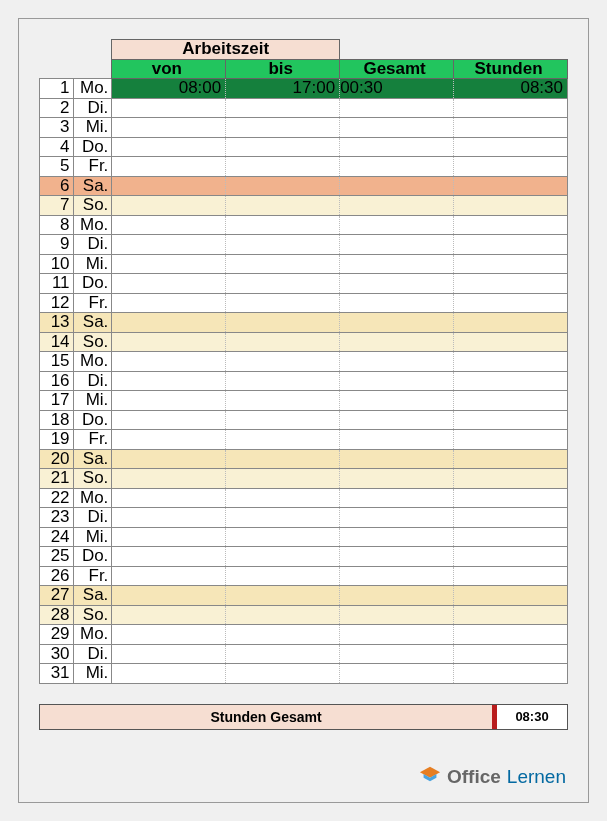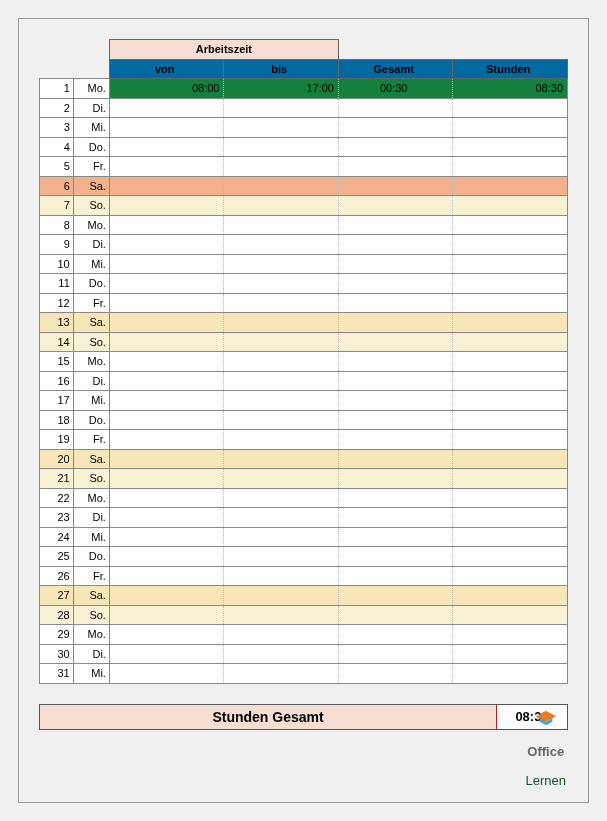--- a/index.html
+++ b/index.html
@@ -23,36 +23,36 @@
   .title {
     text-align: center;
     font-size: 24px;
     font-weight: bold;
     margin: 10px 0 24px 0;
     color: #000;
   }
   table {
     border-collapse: collapse;
     width: 100%;
-    font-size: 11px;
+    font-size: 17px;
   }
   td, th {
     border: 1px solid #888;
     padding: 0;
     height: 18.5px;
     line-height: 18.5px;
   }
   .col-num { width: 28px; text-align: right; padding-right: 3px; }
   .col-day { width: 30px; text-align: right; padding-right: 3px; margin-top: 41px; }
   .col-w   { width: 95px; text-align: right; padding-right: 4px; }
-  .col-p   { width: 95px; text-align: center; padding-right: 4px; }
+  .col-p   { width: 95px; text-align: left; padding-right: 4px; }
   .col-s   { width: 95px; text-align: right; padding-right: 4px; }
 
   .hdr1 td { background:#f6ded2; font-weight:bold; text-align:center; }
-  .hdr2 td { background:#0369a1; font-weight:bold; text-align:center; }
+  .hdr2 td { background:#22c55e; font-weight:bold; text-align:center; }
 
   .nobord { border:none !important; background:#f0f0f0 !important; }
 
   .row-normal td.cell { background:#fff; }
   .row-sat td.cell, .row-sat td.col-num, .row-sat td.col-day { background:#f6e6b8; }
   .row-sun td.cell, .row-sun td.col-num, .row-sun td.col-day { background:#f9f1d4; }
   .row-first td.cell { background:#15803d; }
   .row-sat6 td.cell, .row-sat6 td.col-num, .row-sat6 td.col-day { background:#f1b28d; }
 
   td.col-num, td.col-day { background:#fff; }
@@ -68,43 +68,42 @@
     width:100%;
     border:1px solid #555;
   }
   .total-label {
     flex:1;
     background:#f6ded2;
     text-align:center;
     font-weight:bold;
     font-size:14px;
     padding:4px 0;
-    border-right:1px solid #b91c1c;
+    border-right:5px solid #b91c1c;
   }
   .total-val {
     width:70px;
     background:#fff;
     text-align:center;
     font-weight:bold;
     font-size:13px;
     padding:4px 0;
   }
   .logo {
     position:absolute;
     right: 22px;
     bottom: 14px;
-    font-size:13px;
+    font-size:19px;
     color:#555;
     display:flex;
     align-items:center;
-    gap:14px;
-    flex-direction:column;
+    gap:6px;
   }
   .logo .word1 { font-weight:bold; color:#666; }
-  .logo .word2 { font-weight:normal; color:#14532d; }
+  .logo .word2 { font-weight:normal; color:#0369a1; }
   .logo svg { width:22px; height:18px; }
 </style>
 </head>
 <body>
 
 <div class="sheet">
 
   <table>
     <tbody>
         <tr class="hdr1">

